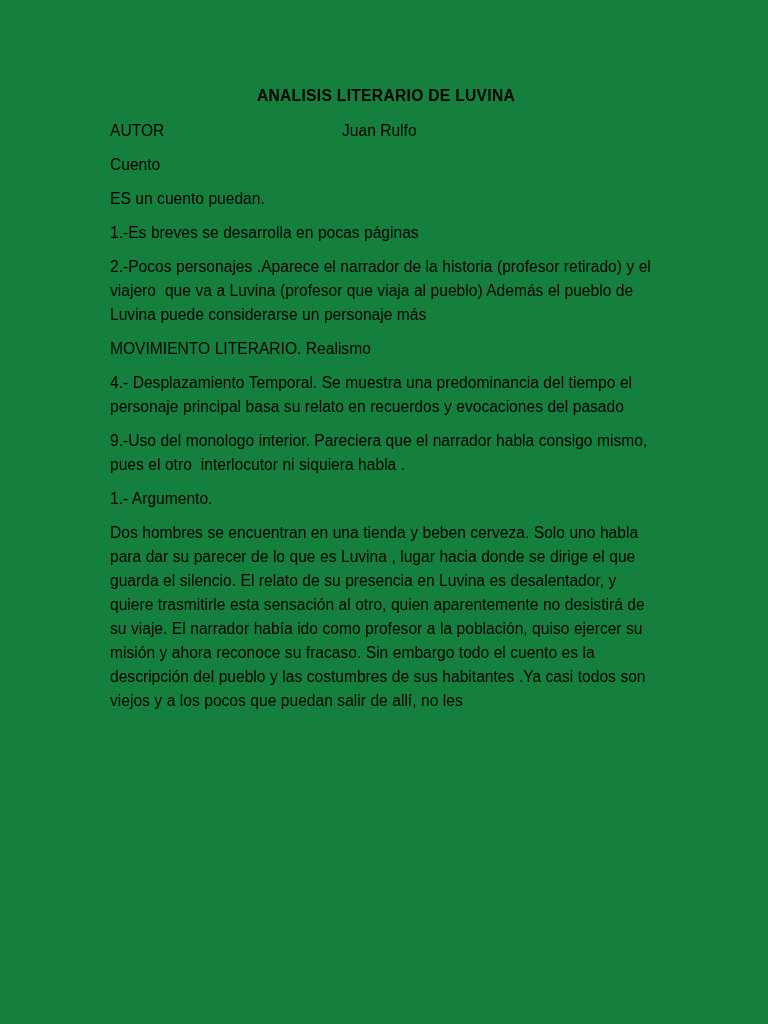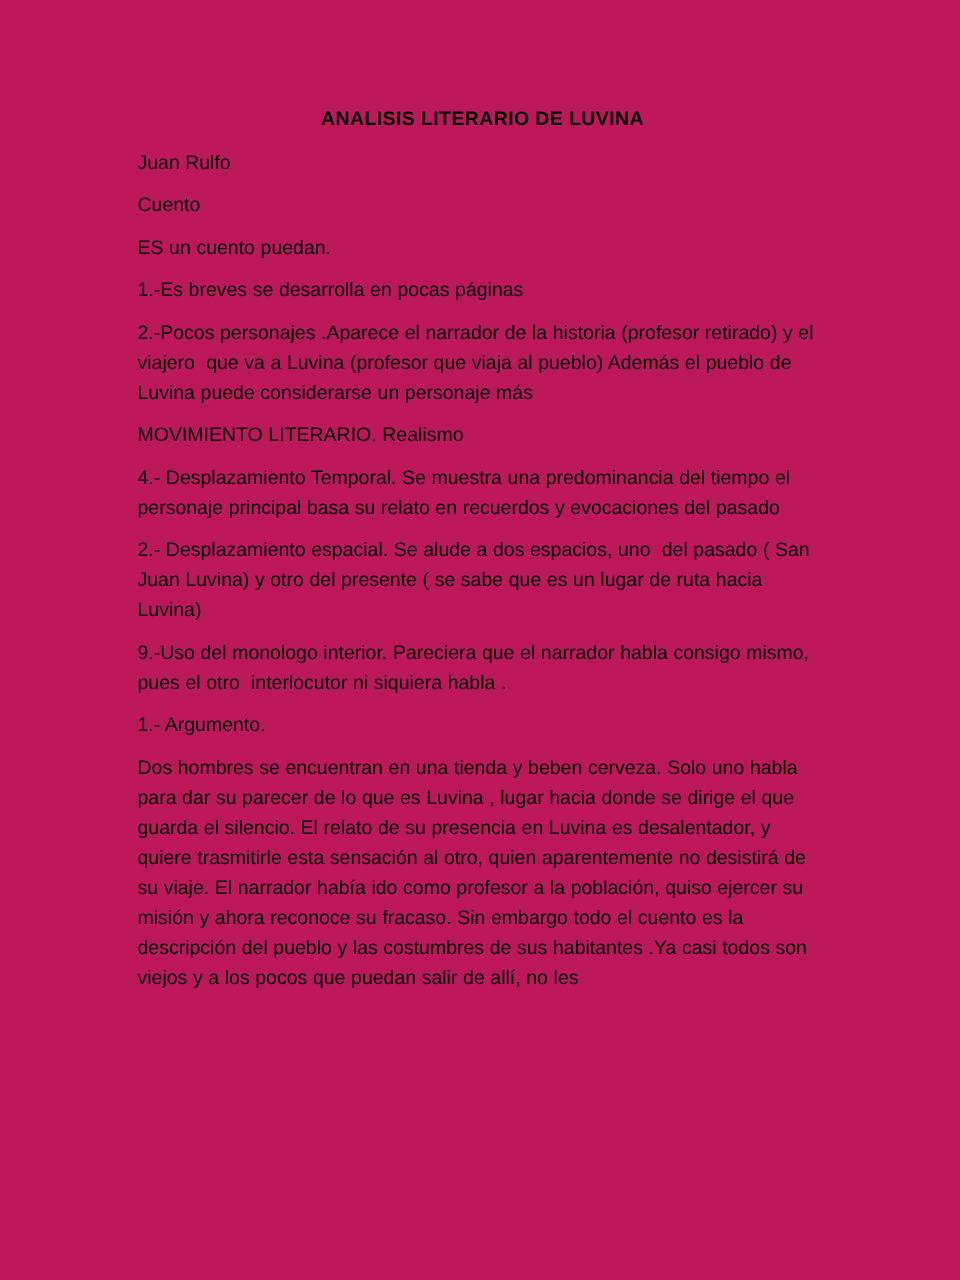--- a/index.html
+++ b/index.html
@@ -13,21 +13,21 @@
     height: 1024px;
     overflow: hidden;
     font-family: "Liberation Sans", sans-serif;
     color: #000000;
     -webkit-font-smoothing: antialiased;
   }
   .page {
     position: relative;
     width: 768px;
     height: 1024px;
-    background: #be185d;
+    background: #15803d;
     box-sizing: border-box;
   }
   .content {
     position: absolute;
     left: 110px;
     top: 84px;
     width: 552px;
   }
   .doc-title {
     font-size: 15.6px;
@@ -64,39 +64,39 @@
 </style>
 </head>
 <body>
 
 <div class="page">
   <div class="content">
 
     <h1 class="doc-title">ANALISIS LITERARIO DE LUVINA</h1>
 
     <div class="kv">
+      <span class="kv-label">AUTOR</span>
       <span class="kv-value">Juan Rulfo</span>
     </div>
 
     <div class="kv">
       <span class="kv-value">Cuento</span>
     </div>
 
     <p class="para">ES un cuento puedan.</p>
 
     <p class="para">1.-Es breves se desarrolla en pocas páginas</p>
 
 
     <p class="para">2.-Pocos personajes .Aparece el narrador de la historia (profesor retirado) y el viajero  que va a Luvina (profesor que viaja al pueblo) Además el pueblo de Luvina puede considerarse un personaje más</p>
 
     <p class="para">MOVIMIENTO LITERARIO. Realismo</p>
 
     <p class="para">4.- Desplazamiento Temporal. Se muestra una predominancia del tiempo el personaje principal basa su relato en recuerdos y evocaciones del pasado</p>
 
-    <p class="para">2.- Desplazamiento espacial. Se alude a dos espacios, uno  del pasado ( San Juan Luvina) y otro del presente ( se sabe que es un lugar de ruta hacia Luvina)</p>
 
     <p class="para">9.-Uso del monologo interior. Pareciera que el narrador habla consigo mismo, pues el otro  interlocutor ni siquiera habla .</p>
 
 
     <p class="para">1.- Argumento.</p>
 
     <p class="para">Dos hombres se encuentran en una tienda y beben cerveza. Solo uno habla para dar su parecer de lo que es Luvina , lugar hacia donde se dirige el que guarda el silencio. El relato de su presencia en Luvina es desalentador, y quiere trasmitirle esta sensación al otro, quien aparentemente no desistirá de su viaje. El narrador había ido como profesor a la población, quiso ejercer su misión y ahora reconoce su fracaso. Sin embargo todo el cuento es la descripción del pueblo y las costumbres de sus habitantes .Ya casi todos son viejos y a los pocos que puedan salir de allí, no les</p>
 
   </div>
 </div>

